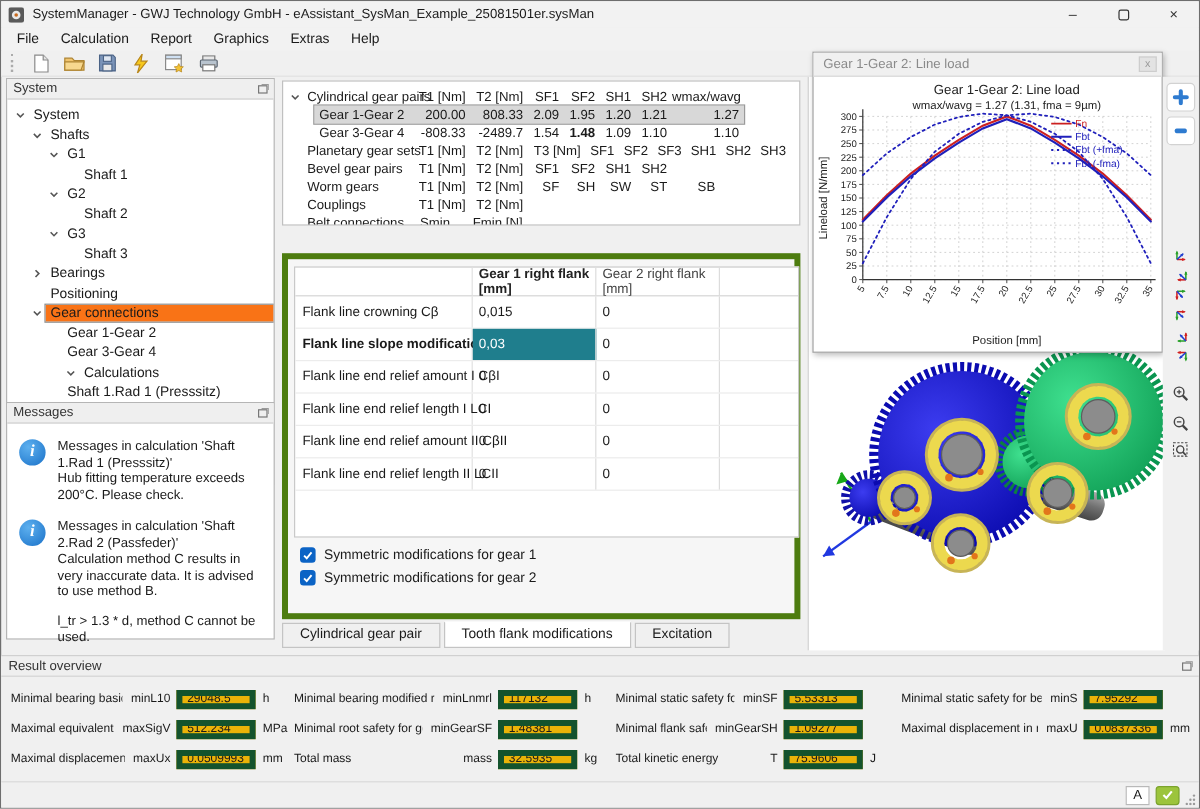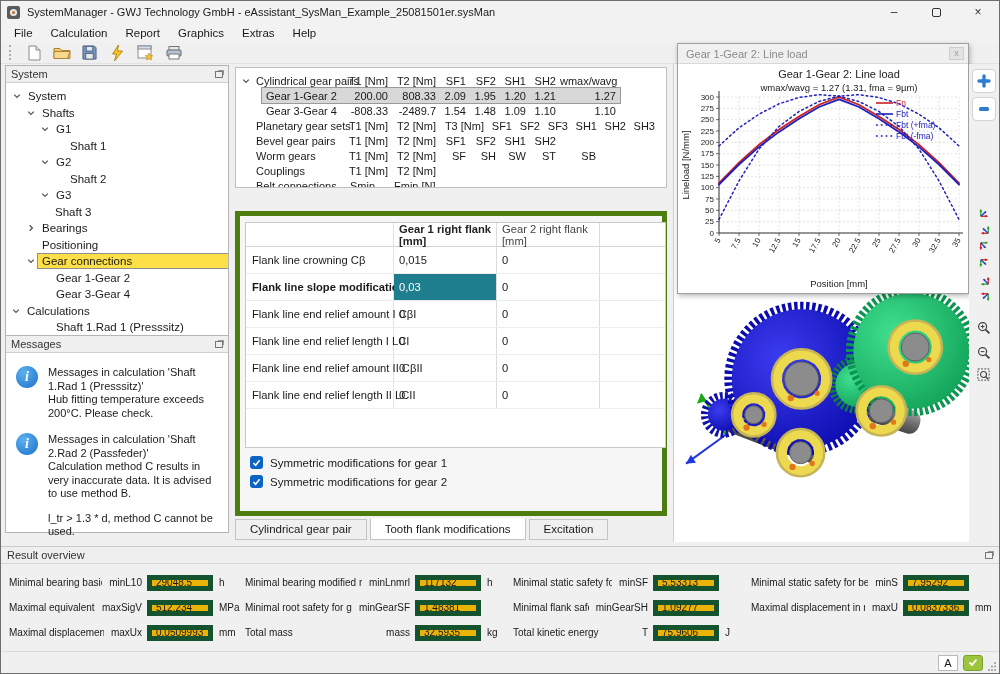--- a/index.html
+++ b/index.html
@@ -24,21 +24,21 @@
 .panel{position:absolute;background:#fff;border:1px solid #b5b5b5}
 .system-panel{left:4px;top:1px;width:224px;height:339px}
 .messages-panel{left:4px;top:271px;width:224px;height:198px}
 .panel-header{height:17px;background:#efefef;border-bottom:1px solid #cfcfcf;display:flex;align-items:center;padding:0 5px;font-size:11px;color:#333}
 .float-icon{margin-left:auto;width:8px;height:7px;border:1px solid #777;box-shadow:2px -2px 0 -1px #999}
 
 .tree{padding-top:5px;overflow:hidden}
 .tree-row{display:flex;align-items:center;height:16.5px;font-size:11.5px;white-space:nowrap}
 .tree-chev{width:10px;display:flex;justify-content:center;flex:none;margin-right:2px}
 .tree-label{padding:1px 4px}
-.tree-row.sel .tree-label{background:#fde047;outline:1px solid #8f8f8f;flex:1}
+.tree-row.sel .tree-label{background:#f97316;outline:1px solid #8f8f8f;flex:1}
 
 .msg{display:flex;gap:10px;padding:13px 6px 0 10px;font-size:11px;line-height:13.5px}
 .msg-icon{width:22px;height:22px;border-radius:50%;background:radial-gradient(circle at 35% 30%,#5db0ef,#1a71c8);color:#fff;display:flex;align-items:center;justify-content:center;flex:none;font:italic bold 14px "Liberation Serif",serif}
 .msg-body p+p{margin-top:11px}
 
 .center-col{position:absolute;left:232px;top:0;width:437px;height:482px}
 .gear-panel{position:absolute;left:2px;top:3px;width:432px;height:121px;background:#fff;border:1px solid #c0c0c0;padding-top:5px;overflow:hidden}
 .gt-row{display:flex;align-items:center;height:15px;font-size:11px}
 .gt-label{width:112px;flex:none;display:flex;align-items:center;padding-left:5px;gap:3px;white-space:nowrap}
 .gt-spacer{width:26px;flex:none}
@@ -224,21 +224,21 @@
             <span class="tree-label">Shaft 2</span>
           </div>
           <div class="tree-row" style="padding-left: 34px;">
             <span class="tree-chev">
               <svg width="8" height="8" viewBox="0 0 8 8">
                 <path d="M1.2 2.6 4 5.4 6.8 2.6" fill="none" stroke="#555" stroke-width="1.3"></path>
               </svg>
             </span>
             <span class="tree-label">G3</span>
           </div>
-          <div class="tree-row" style="padding-left: 33px;">
+          <div class="tree-row" style="padding-left: 48px;">
             <span class="tree-chev"></span>
             <span class="tree-label">Shaft 3</span>
           </div>
           <div class="tree-row" style="padding-left: 20px;">
             <span class="tree-chev">
               <svg width="8" height="8" viewBox="0 0 8 8">
                 <path d="M2.6 1.2 5.4 4 2.6 6.8" fill="none" stroke="#555" stroke-width="1.3"></path>
               </svg>
             </span>
             <span class="tree-label">Bearings</span>
@@ -256,21 +256,21 @@
             <span class="tree-label">Gear connections</span>
           </div>
           <div class="tree-row" style="padding-left: 34px;">
             <span class="tree-chev"></span>
             <span class="tree-label">Gear 1-Gear 2</span>
           </div>
           <div class="tree-row" style="padding-left: 34px;">
             <span class="tree-chev"></span>
             <span class="tree-label">Gear 3-Gear 4</span>
           </div>
-          <div class="tree-row" style="padding-left: 5px;">
+          <div class="tree-row" style="padding-left: 28px; margin-left: 20px;">
             <span class="tree-chev">
               <svg width="8" height="8" viewBox="0 0 8 8">
                 <path d="M1.2 2.6 4 5.4 6.8 2.6" fill="none" stroke="#555" stroke-width="1.3"></path>
               </svg>
             </span>
             <span class="tree-label">Calculations</span>
           </div>
           <div class="tree-row" style="padding-left: 34px;">
             <span class="tree-chev"></span>
             <span class="tree-label">Shaft 1.Rad 1 (Presssitz)</span>
@@ -339,21 +339,21 @@
               <span class="gt-cell" style="width: 60px;">1.27</span>
             </span>
           </div>
           <div class="gt-row">
             <span class="gt-spacer"></span>
             <span class="gt-band">
               <span class="gt-sublabel">Gear 3-Gear 4</span>
               <span class="gt-cell" style="width: 44px;">-808.33</span>
               <span class="gt-cell" style="width: 48px;">-2489.7</span>
               <span class="gt-cell" style="width: 30px;">1.54</span>
-              <span class="gt-cell" style="width: 30px;">1.48</span>
+              <span class="gt-cell" style="width: 30px; font-weight: bold;">1.48</span>
               <span class="gt-cell" style="width: 30px;">1.09</span>
               <span class="gt-cell" style="width: 30px;">1.10</span>
               <span class="gt-cell" style="width: 60px;">1.10</span>
             </span>
           </div>
           <div class="gt-row">
             <span class="gt-label">
               <span class="tree-chev"></span>
               <span>Planetary gear sets</span>
             </span>

